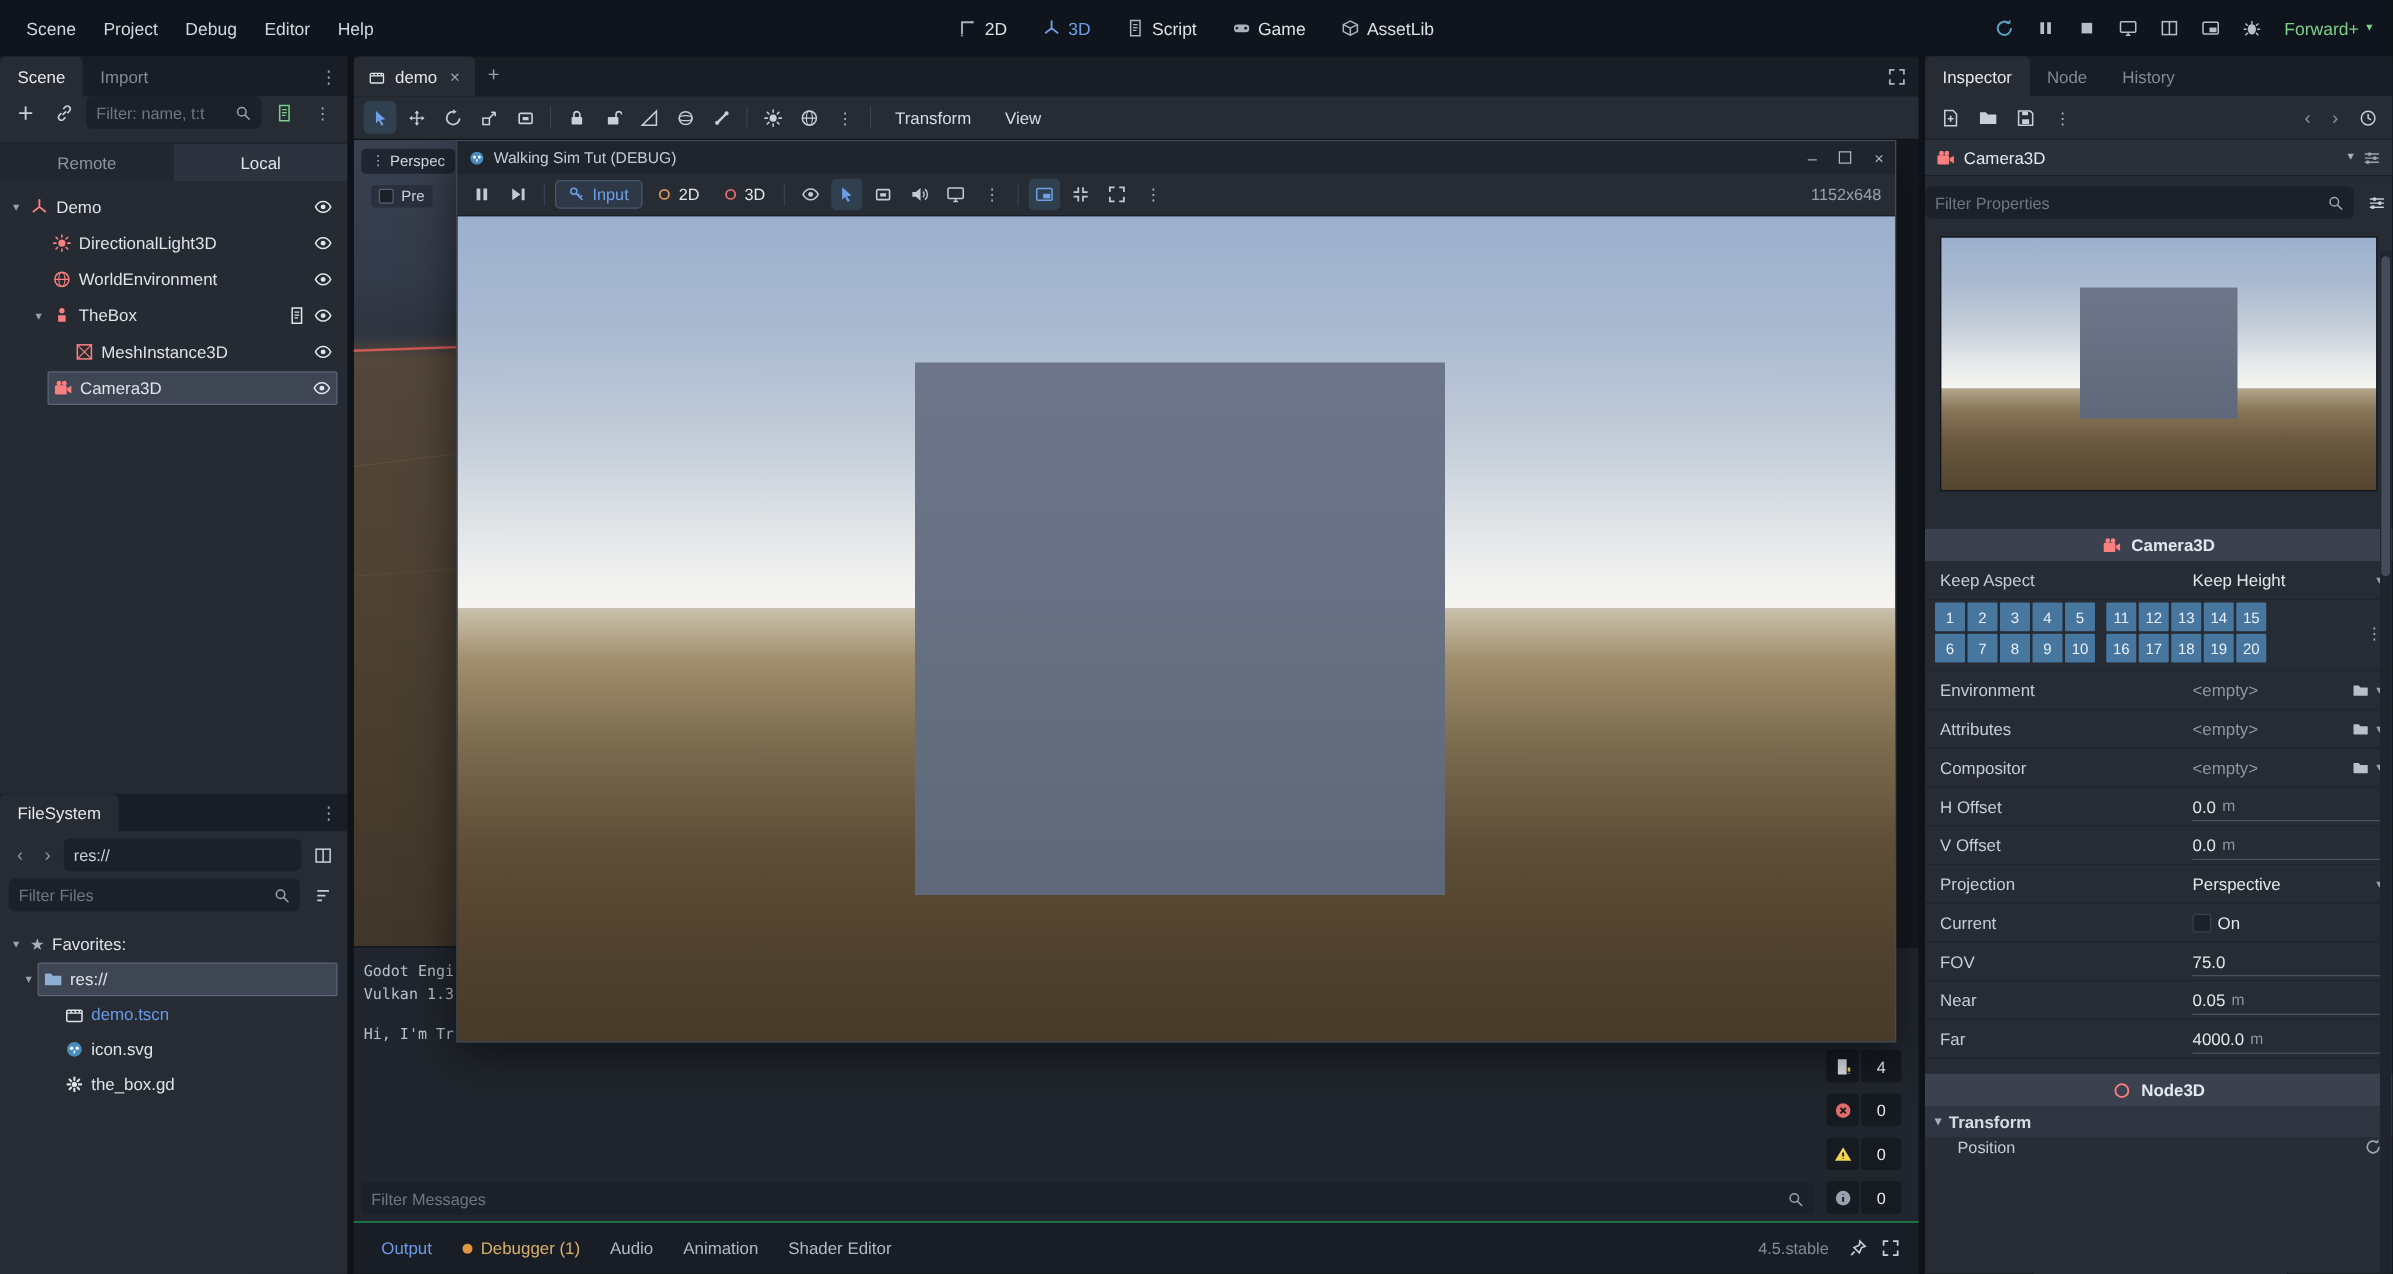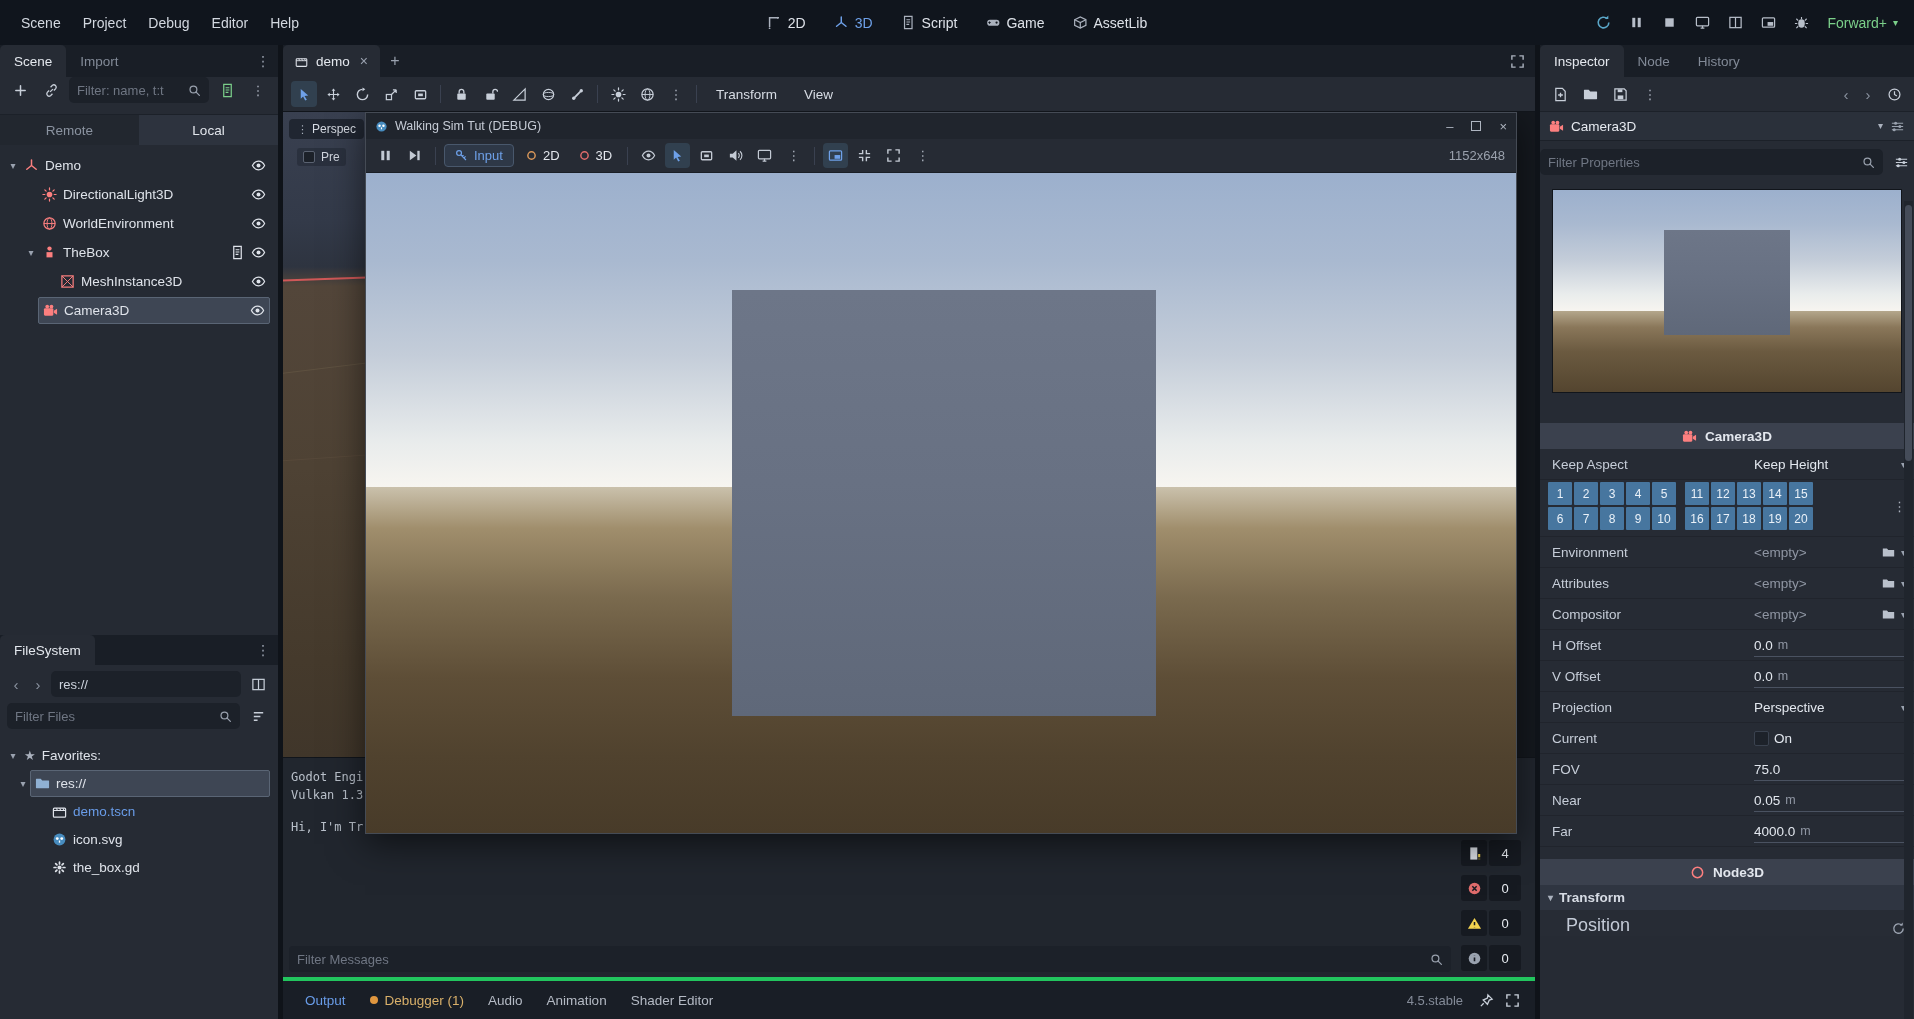--- a/index.html
+++ b/index.html
@@ -91,21 +91,21 @@
   .bottom-panel{position:absolute;left:0;right:0;bottom:0;height:220px;background:#21262e;border-top:1px solid #11151b}
   .log{padding:10px 0 0 8px;font:12px "DejaVu Sans Mono",monospace;color:#b9c0ca;line-height:18px}
   .log .gap{height:14px}
   .msg-filter{position:absolute;left:6px;right:84px;bottom:5px;height:26px;background:#1c2129;border-radius:4px;display:flex;align-items:center;gap:6px;padding:0 8px}
   .msg-filter input{flex:1;background:transparent;border:none;outline:none;color:#cdd3dd;font:13px "Liberation Sans",sans-serif}
   .badges{position:absolute;right:14px;bottom:6px;display:flex;flex-direction:column;gap:9px}
   .badge{display:flex;gap:2px;height:26px}
   .badge .bicon{width:26px;background:#161a21;border-radius:3px;display:flex;align-items:center;justify-content:center}
   .badge .bcount{width:32px;background:#161a21;border-radius:3px;display:flex;align-items:center;justify-content:center;color:#e8ecf1;font-size:13px}
 
-  .statusbar{height:42px;background:#191e26;border-top:4px solid #22c55e;display:flex;align-items:center;padding:0 10px;flex:none}
+  .statusbar{height:42px;background:#191e26;border-top:1px solid #22c55e;display:flex;align-items:center;padding:0 10px;flex:none}
   .btab{padding:0 12px;color:#b4bac4;font-size:13.5px;display:flex;align-items:center;gap:7px;height:100%}
   .btab.blue{color:#699ce8}
   .btab .dot{width:8px;height:8px;border-radius:50%;background:#e0973f;flex:none}
   .btab.amber{color:#d9b06a}
   .version{margin-left:auto;color:#848b98;font-size:13px;padding-right:10px}
 
   
   .gwin{position:absolute;left:82px;top:0;width:1152px;height:722px;background:#262b34;border:1px solid #454b55;box-shadow:0 10px 34px rgba(0,0,0,.55);display:flex;flex-direction:column}
   .gtitle{height:26px;background:#20252d;display:flex;align-items:center;gap:7px;padding:0 9px;font-size:12.5px;color:#c6ccd6;flex:none}
   .gtitle .wctl{display:flex;gap:18px;margin-left:auto;color:#aeb5c0;font-size:13px;align-items:center}
@@ -140,21 +140,21 @@
   .ival .unit{color:#8f96a3;font-size:12.5px}
   .ival .emptyv{color:#8f96a3}
   .ival .resicons{margin-left:auto;display:flex;align-items:center;gap:6px;color:#b9c0cb}
   .checkbox{width:15px;height:15px;background:#1d222a;border:1px solid #3a424f;border-radius:2px;flex:none}
   .cullwrap{display:flex;align-items:center;padding:2px 8px 6px 8px;border-bottom:1px solid rgba(0,0,0,.14)}
   .cullgrid{display:flex;flex-direction:column;gap:2px}
   .cullrow{display:flex;gap:2px}
   .cullrow .gapc{width:5px}
   .cullcell{width:24px;height:23px;background:#47769f;color:#eaf1f8;font-size:12px;display:flex;align-items:center;justify-content:center;border-radius:1px}
   .subrow{height:25px;background:#2f3541;display:flex;align-items:center;gap:6px;padding:0 8px;color:#d6dbe4;font-size:13.5px;font-weight:bold;flex:none}
-  .proprow{height:26px;background:#272c35;display:flex;align-items:flex-end;padding:0 8px 0 26px;color:#c3cad6;font-size:18px;flex:none}
+  .proprow{height:26px;background:#272c35;display:flex;align-items:flex-start;padding:0 8px 0 26px;color:#c3cad6;font-size:13px;flex:none}
   .iscroll-track{position:absolute;right:1px;top:156px;bottom:0;width:9px;background:#20252d}
   .iscroll-thumb{position:absolute;right:2px;top:160px;width:7px;height:256px;background:#454c59;border-radius:4px}
 </style>
 </head>
 <body>
 
 <svg width="0" height="0" style="position:absolute">
 <defs>
 <symbol id="s-eye" viewBox="0 0 16 16">
         <path d="M1.5 8C3 5 5.3 3.4 8 3.4S13 5 14.5 8C13 11 10.7 12.6 8 12.6S3 11 1.5 8Z" fill="none" stroke="currentColor" stroke-width="1.3"></path>

